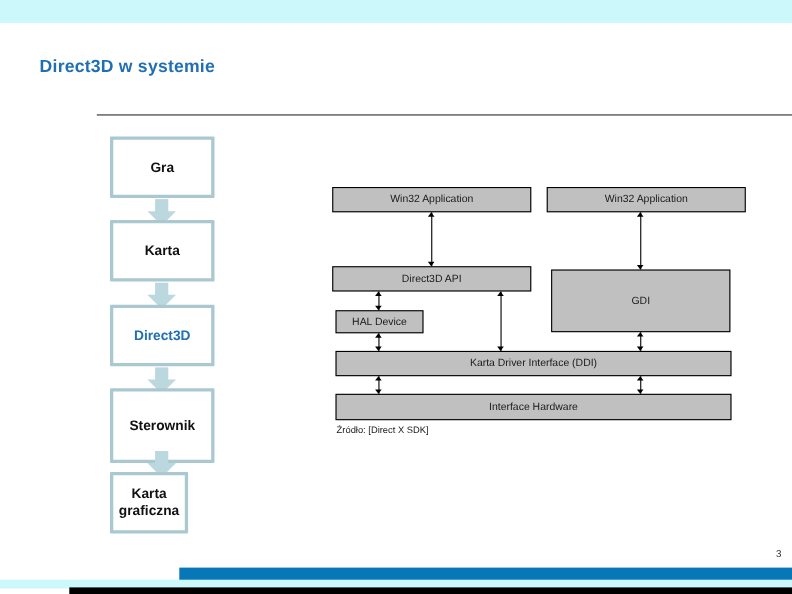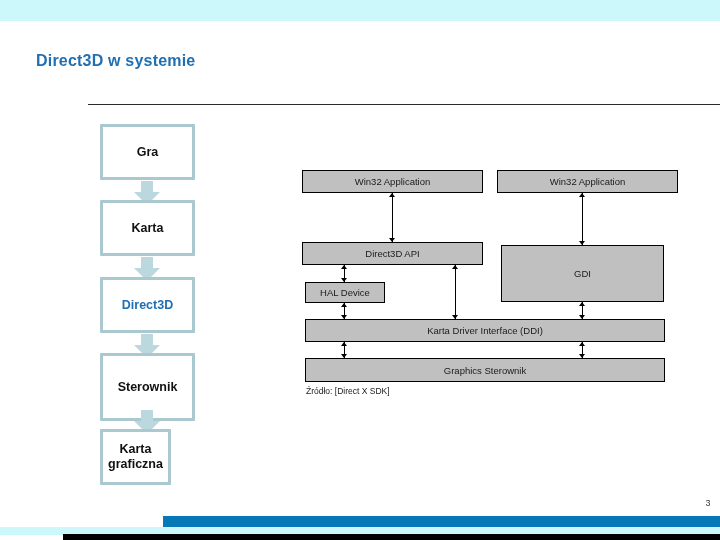--- a/index.html
+++ b/index.html
@@ -190,21 +190,21 @@
   <div class="dx-box" style="left:497px; top:170px; width:181px; height:23px;">Win32 Application</div>
 
   <div class="dx-box" style="left:302px; top:242px; width:181px; height:23px;">Direct3D API</div>
 
   <div class="dx-box" style="left:501px; top:245px; width:163px; height:57px;">GDI</div>
 
   <div class="dx-box" style="left:305px; top:282px; width:80px; height:21px;">HAL Device</div>
 
   <div class="dx-box" style="left:305px; top:319px; width:360px; height:23px;">Karta Driver Interface (DDI)</div>
 
-  <div class="dx-box" style="left:305px; top:358px; width:360px; height:24px;">Graphics Sterownik</div>
+  <div class="dx-box" style="left:305px; top:358px; width:360px; height:24px;">Interface Hardware</div>
 
   <div class="dx-line" style="left:392px; top:193px; height:49px;"></div>
   <div class="dx-arrowhead up" style="left:389px; top:193px;"></div>
   <div class="dx-arrowhead down" style="left:389px; top:238px;"></div>
 
   <div class="dx-line" style="left:582px; top:193px; height:52px;"></div>
   <div class="dx-arrowhead up" style="left:579px; top:193px;"></div>
   <div class="dx-arrowhead down" style="left:579px; top:241px;"></div>
 
   <div class="dx-line" style="left:344px; top:265px; height:17px;"></div>

